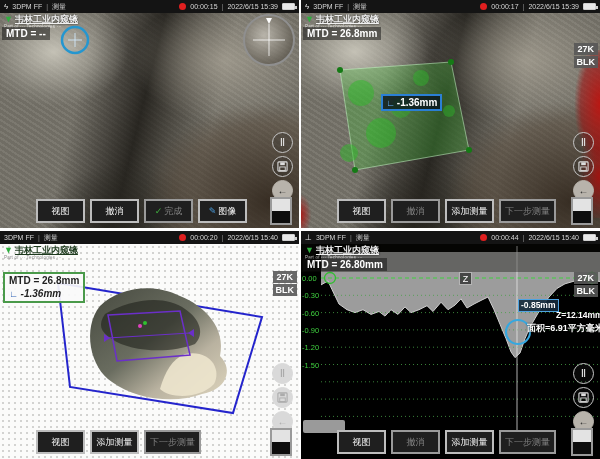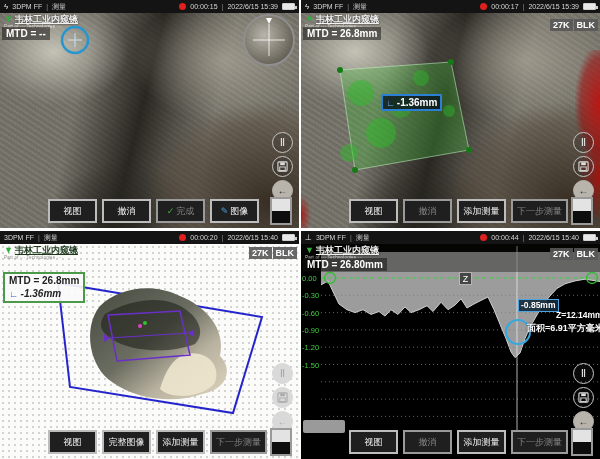--- a/index.html
+++ b/index.html
@@ -34,35 +34,35 @@
   .logo-row{display:flex;align-items:center;gap:2px;}
   .logo-tri{color:#2fae3e;font-size:9px;}
   .logo-name{font-size:9px;font-weight:bold;color:#f2f2f2;text-shadow:0 0 2px rgba(0,0,0,0.8);text-decoration:underline;}
   .logo-tag{font-size:4.5px;color:rgba(255,255,255,0.72);margin-top:1px;letter-spacing:0.2px;}
   .logo.dark .logo-name{color:#1d3a1d;text-shadow:none;}
   .logo.dark .logo-tag{color:#8a8a8a;}
 
   .mtd{position:absolute;left:2px;top:27px;background:rgba(15,15,15,0.5);color:#fff;
     font-size:10px;font-weight:bold;padding:1px 4px;z-index:31;white-space:nowrap;}
 
-  .badges{position:absolute;right:2px;display:flex;flex-direction:row;gap:1px;z-index:31;}
+  .badges{position:absolute;right:2px;display:flex;flex-direction:column;gap:1px;z-index:31;margin-top:24px;}
   .badge{background:rgba(88,88,88,0.9);color:#fff;font-weight:bold;font-size:9px;padding:0 3px;
     text-align:center;line-height:12px;min-width:22px;}
 
   
   .side{position:absolute;right:6px;top:132px;display:flex;flex-direction:column;gap:3px;align-items:center;z-index:32;}
   .sicon{width:21px;height:21px;border-radius:50%;border:1.5px solid #c6c6c6;color:#dcdcdc;background:rgba(40,40,40,0.22);
     display:flex;align-items:center;justify-content:center;font-size:10px;font-weight:bold;}
   .sicon.filled{background:#b8b3ab;border-color:#b8b3ab;color:#222;}
   .side.disabled .sicon{background:#d9d9d9;border-color:#d9d9d9;color:#ababab;}
   .toggle{position:absolute;right:7px;bottom:3px;width:22px;height:28px;border:2px solid #9a9a9a;background:#0d0d0d;z-index:32;}
   .toggle-top{width:100%;height:50%;background:#e3e3e3;}
 
   
-  .btnbar{position:absolute;left:48px;bottom:5px;display:flex;gap:5px;z-index:33;}
+  .btnbar{position:absolute;left:36px;bottom:5px;display:flex;gap:5px;z-index:33;}
   .btn{min-width:49px;height:24px;background:#1f1f1f;border:2px solid #bdbdbd;color:#f2f2f2;
     font-size:9px;display:flex;align-items:center;justify-content:center;gap:2px;padding:0 4px;white-space:nowrap;}
   .btn.disabled{color:#828282;border-color:#9a9a9a;}
   .btn .check{color:#3fae3f;font-size:9px;}
   .btn .pen{color:#4a9fe0;font-size:9px;}
 
   
   .inset{position:absolute;right:4px;top:14px;width:52px;height:52px;border-radius:50%;border:2px solid #8f8f8f;z-index:31;
     background:radial-gradient(circle at 40% 40%, #aaa69b, #6b675e 75%);
     background-image:radial-gradient(circle at 40% 40%, rgba(190,186,176,0.9), rgba(95,90,80,0.9) 78%),
@@ -320,23 +320,20 @@
           <rect x="3" y="6.5" width="6" height="4" fill="none" stroke="#ababab" stroke-width="1"></rect>
         </svg>
       </div>
       <div class="sicon">
           <span>←</span>
         </div>
     </div>
     <div class="btnbar">
       <div class="btn">
           <span>视图</span>
-        </div>
-      <div class="btn">
-          <span>完整图像</span>
         </div>
       <div class="btn">
           <span>添加测量</span>
         </div>
       <div class="btn disabled">
           <span>下一步测量</span>
         </div>
     </div>
     <div class="toggle">
         <div class="toggle-top"></div>

